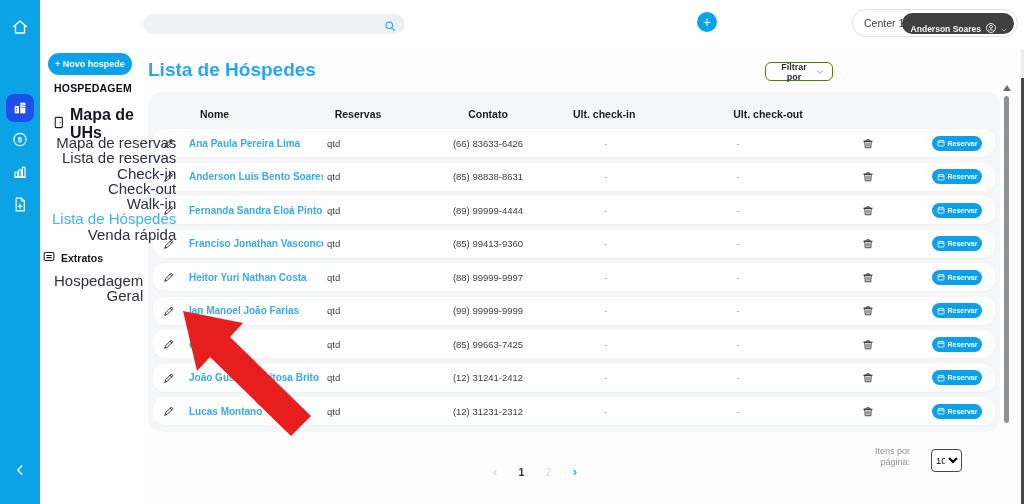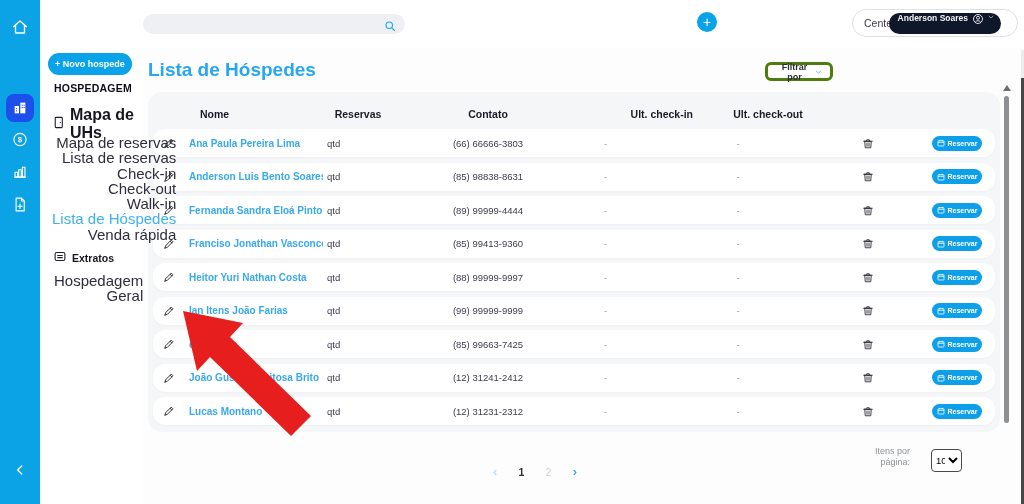--- a/index.html
+++ b/index.html
@@ -15,21 +15,21 @@
   
   .sidebar { position:absolute; left:40px; top:0; width:103px; height:504px; background:#ffffff; z-index:4; }
   .btn-novo { position:absolute; left:8px; top:53px; width:84px; height:22px; background:#0aa2e8; color:#fff;
               border:none; border-radius:12px; font-size:9px; font-weight:bold; font-family:inherit; cursor:pointer; }
   .sb-section { position:absolute; left:14px; top:82px; font-size:10.5px; font-weight:800; color:#0d0d17; letter-spacing:.2px; }
   .sb-uhmap { position:absolute; left:12px; top:106px; display:flex; align-items:center; gap:5px;
               font-size:16px; font-weight:bold; color:#16161f; }
   .sb-menu { position:absolute; left:12px; top:135px; }
   .menu-item { font-size:15px; color:#2e2e3e; height:15.3px; line-height:15.3px; cursor:pointer; white-space:nowrap;text-align:right; }
   .menu-item.active { color:#41b0ef; }
-  .sb-extratos { position:absolute; left:13px; top:250px; display:flex; align-items:center; gap:5px;
+  .sb-extratos { position:absolute; left:2px; top:250px; display:flex; align-items:center; gap:5px;
                  font-size:10.5px; font-weight:bold; color:#16161f; }
   .sb-extra-list { position:absolute; left:14px; top:273px; }
   .sb-extra-list .menu-item { height:15px; line-height:15px; }
 
   
   .topbar { position:absolute; left:40px; top:0; right:0; height:48px; background:#fff; z-index:3; }
   .logo { position:absolute; left:10px; top:11px; font-size:18px; font-weight:800; color:#1ba1ec;
           letter-spacing:-0.4px; display:flex; align-items:center; }
   .logo svg { margin-left:1px; margin-top:3px; }
   .gsearch { position:absolute; left:103px; top:14px; width:262px; height:20px; background:#eef0f3;
@@ -38,30 +38,30 @@
                    font-size:9.5px; color:#444; outline:none; font-family:inherit; }
   .gsearch input::placeholder { color:#b4b8bf; }
   .gsearch .mag { position:absolute; right:9px; top:4px; }
   .plus-btn { position:absolute; left:657px; top:12px; width:20px; height:20px; border-radius:50%;
               background:#0aa2e8; color:#fff; border:none; font-size:14px; line-height:18px; text-align:center;
               cursor:pointer; font-family:inherit; padding:0; }
   .center-pill { position:absolute; left:812px; top:9px; width:166px; height:28px; border:1.5px solid #dcdfe5;
                  border-radius:15px; background:#fff; display:flex; align-items:center; }
   .center-label { margin-left:11px; font-size:10.5px; color:#3c3c46; }
   .center-chev { margin-left:4px; }
-  .user-pill { position:absolute; right:16px; top:2.5px; height:21px; min-width:96px; background:#0f172a;
-               border-radius:12px; display:flex; align-items:flex-start; padding:0 6px 0 9px; cursor:pointer; }
+  .user-pill { position:absolute; right:3px; top:2.5px; height:21px; min-width:96px; background:#404040;
+               border-radius:12px; display:flex; align-items:flex-end; padding:0 6px 0 9px; cursor:pointer; }
   .user-name { font-size:8.5px; color:#f5f6f8; font-weight:bold; white-space:nowrap; }
   .user-pill svg { margin-left:4px; }
 
   
   .main { position:absolute; left:143px; top:48px; right:0; bottom:0; background:#fdfdfe; }
   .page-title { position:absolute; left:5px; top:11px; font-size:19px; font-weight:800; color:#27a7f0; }
   .filter-btn { position:absolute; left:622px; top:14px; width:68px; height:19px; background:#fff;
-                border:3px solid #4d7c0f; border-radius:6px; display:flex; align-items:center; justify-content:space-between;
+                border:1px solid #4d7c0f; border-radius:6px; display:flex; align-items:center; justify-content:space-between;
                 padding:0 7px; cursor:pointer; font-family:inherit; }
   .filter-btn span { font-size:9px; font-weight:bold; color:#2c2c38; }
   .lsearch { position:absolute; left:694px; top:14px; width:168px; height:20px; background:#f1f2f5; border-radius:6px; }
   .lsearch input { position:absolute; left:9px; top:0; width:130px; height:20px; border:none; background:transparent;
                    font-size:9.5px; outline:none; font-family:inherit; color:#444; }
   .lsearch input::placeholder { color:#b7bbc2; }
   .lsearch .mag { position:absolute; right:8px; top:4px; }
 
   
   .card { position:absolute; left:5px; top:44px; width:852px; height:340px; background:#f5f6f8; border-radius:14px; }
@@ -75,21 +75,21 @@
   .c-name   { width:134px; font-size:10px; font-weight:bold; color:#38a9ea; white-space:nowrap; overflow:hidden; cursor:pointer; }
   .c-qtd    { width:80px; padding-left:4px; font-size:9.5px; color:#3c3c4c; }
   .c-contato{ width:170px; text-align:center; font-size:9.5px; color:#3c3c4c; }
   .c-ci     { width:120px; text-align:center; padding-right:55px; font-size:9.5px; color:#9a9aa4; }
   .c-co     { width:150px; text-align:center; padding-right:60px; font-size:9.5px; color:#9a9aa4; }
   .c-trash  { width:50px; display:flex; justify-content:center; cursor:pointer; }
   .c-action { width:102px; display:flex; justify-content:flex-end; padding-right:13px; }
   .h-nome   { width:134px; padding-left:11px; text-align:left; }
   .h-res    { width:80px;  text-align:center; padding-right:10px; }
   .h-cont   { width:170px; text-align:center; }
-  .h-ci     { width:120px; text-align:right; }
+  .h-ci     { width:120px; text-align:left; }
   .h-co     { width:150px; text-align:center; }
   .h-sp1    { width:36px; }
   .btn-reservar { height:15px; width:50px; background:#0d9fe8; color:#fff; border:none; border-radius:8px;
                   font-size:7px; font-weight:bold; display:flex; align-items:center; justify-content:center; gap:3px;
                   cursor:pointer; font-family:inherit; padding:0; }
 
   
   .pagination { position:absolute; left:350px; top:416px; width:84px; display:flex; align-items:center;
                 justify-content:space-between; }
   .pg-prev { color:#b9dff5; font-size:13px; font-weight:bold; cursor:pointer; }
@@ -258,21 +258,21 @@
     <div class="rows">
         <div class="trow">
     <span class="cell c-edit">
       <svg width="12" height="12" viewBox="0 0 24 24" fill="none" stroke="#2b2b33" stroke-width="1.9" stroke-linejoin="round" stroke-linecap="round">
         <path d="M4 20l1.2-4.5L16.5 4.2l3.3 3.3L8.5 18.8 4 20z"></path>
               <path d="M14.2 6.5l3.3 3.3"></path>
       </svg>
     </span>
     <span class="cell c-name">Ana Paula Pereira Lima</span>
     <span class="cell c-qtd">qtd</span>
-    <span class="cell c-contato">(66) 66666-3803</span>
+    <span class="cell c-contato">(66) 83633-6426</span>
     <span class="cell c-ci">-</span>
     <span class="cell c-co">-</span>
     <span class="cell c-trash">
       <svg width="12" height="13" viewBox="0 0 24 24" fill="none" stroke="#2b2b33" stroke-width="1.8" stroke-linecap="round" stroke-linejoin="round">
         <path d="M5.5 7.5h13l-1 13h-11l-1-13z"></path>
               <path d="M3.5 7.5h17"></path>
               <path d="M9.5 7.5V4.5h5v3"></path>
               <path d="M10 11v6.5M14 11v6.5"></path>
       </svg>
     </span>
@@ -406,21 +406,21 @@
       </button>
     </span>
   </div>
         <div class="trow">
     <span class="cell c-edit">
       <svg width="12" height="12" viewBox="0 0 24 24" fill="none" stroke="#2b2b33" stroke-width="1.9" stroke-linejoin="round" stroke-linecap="round">
         <path d="M4 20l1.2-4.5L16.5 4.2l3.3 3.3L8.5 18.8 4 20z"></path>
               <path d="M14.2 6.5l3.3 3.3"></path>
       </svg>
     </span>
-    <span class="cell c-name">Ian Itens João Farias</span>
+    <span class="cell c-name">Ian Manoel João Farias</span>
     <span class="cell c-qtd">qtd</span>
     <span class="cell c-contato">(99) 99999-9999</span>
     <span class="cell c-ci">-</span>
     <span class="cell c-co">-</span>
     <span class="cell c-trash">
       <svg width="12" height="13" viewBox="0 0 24 24" fill="none" stroke="#2b2b33" stroke-width="1.8" stroke-linecap="round" stroke-linejoin="round">
         <path d="M5.5 7.5h13l-1 13h-11l-1-13z"></path>
               <path d="M3.5 7.5h17"></path>
               <path d="M9.5 7.5V4.5h5v3"></path>
               <path d="M10 11v6.5M14 11v6.5"></path>

